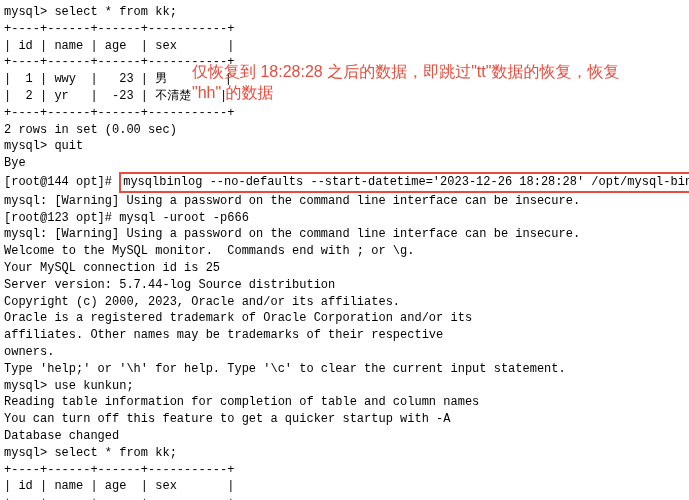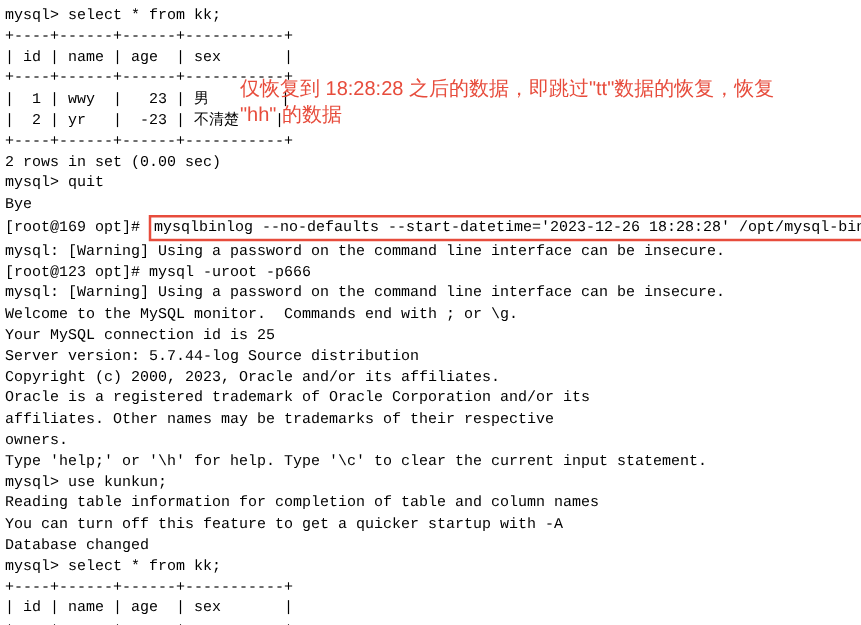--- a/index.html
+++ b/index.html
@@ -49,21 +49,21 @@
   <div class="term-line">2 rows in set (0.00 sec)</div>
   <div class="term-line"></div>
 
   <div class="annotation-block red-annotation">
     <div>仅恢复到 18:28:28 之后的数据，即跳过"tt"数据的恢复，恢复</div>
     <div>"hh" 的数据</div>
   </div>
 
   <div class="term-line">mysql&gt; quit</div>
   <div class="term-line">Bye</div>
-  <div class="term-line"><span>[root@169 opt]# </span><span class="red-box">mysqlbinlog --no-defaults --start-datetime='2023-12-26 18:28:28' /opt/mysql-bin.000004 |mysql -uroot -p666</span></div>
+  <div class="term-line"><span>[root@144 opt]# </span><span class="red-box">mysqlbinlog --no-defaults --start-datetime='2023-12-26 18:28:28' /opt/mysql-bin.000004 |mysql -uroot -p666</span></div>
   <div class="term-line"></div>
   <div class="term-line">mysql: [Warning] Using a password on the command line interface can be insecure.</div>
   <div class="term-line">[root@123 opt]# mysql -uroot -p666</div>
   <div class="term-line">mysql: [Warning] Using a password on the command line interface can be insecure.</div>
   <div class="term-line">Welcome to the MySQL monitor.  Commands end with ; or \g.</div>
   <div class="term-line">Your MySQL connection id is 25</div>
   <div class="term-line">Server version: 5.7.44-log Source distribution</div>
   <div class="term-line"></div>
   <div class="term-line">Copyright (c) 2000, 2023, Oracle and/or its affiliates.</div>
   <div class="term-line"></div>

